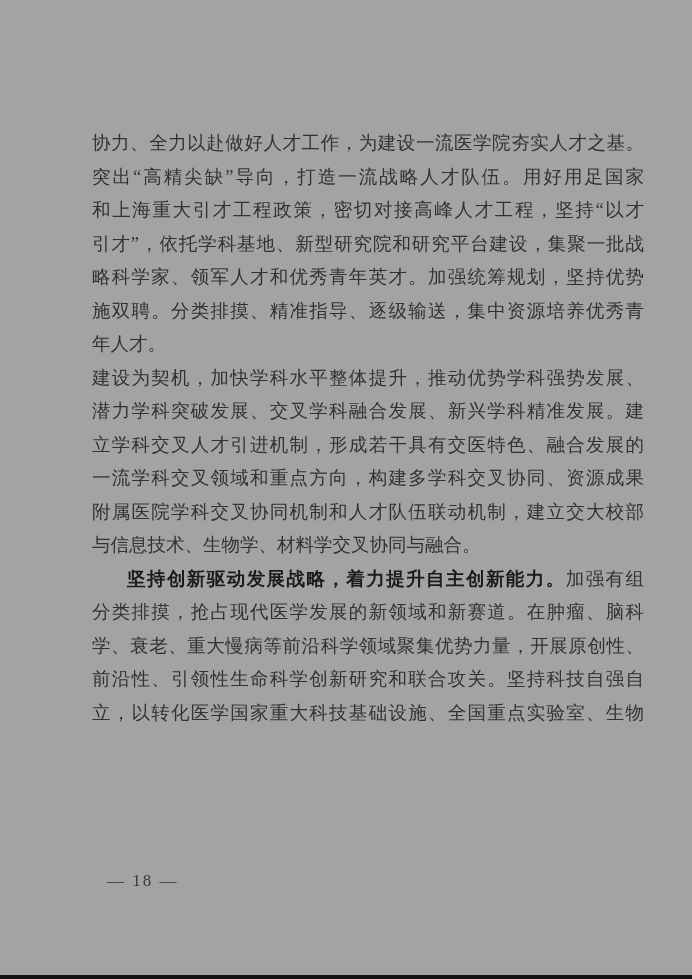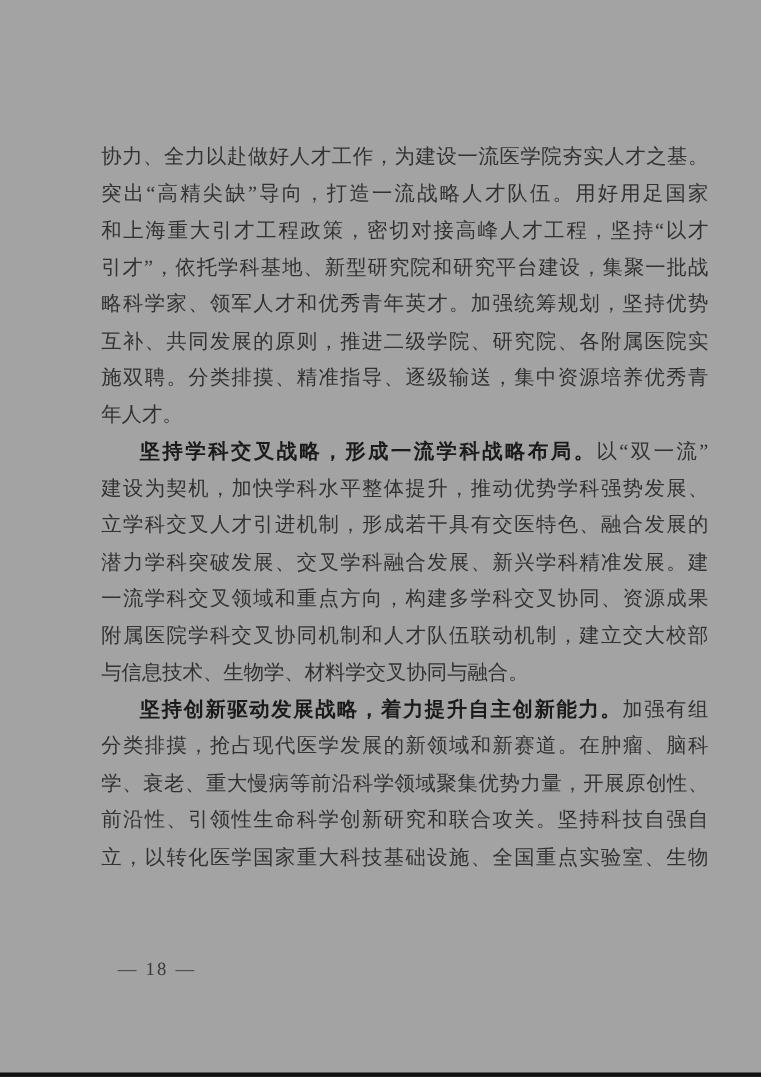--- a/index.html
+++ b/index.html
@@ -62,27 +62,25 @@
 </head>
 <body>
 
 <div class="page">
   <div class="body-text">
       <div class="line"><span>协力、全力以赴做好人才工作，为建设一流医学院夯实人才之基。</span></div>
       <div class="line"><span>突出“高精尖缺”导向，打造一流战略人才队伍。用好用足国家</span></div>
       <div class="line"><span>和上海重大引才工程政策，密切对接高峰人才工程，坚持“以才</span></div>
       <div class="line"><span>引才”，依托学科基地、新型研究院和研究平台建设，集聚一批战</span></div>
       <div class="line"><span>略科学家、领军人才和优秀青年英才。加强统筹规划，坚持优势</span></div>
-      <div class="line"><span>互补、共同发展的原则，推进二级学院、研究院、各附属医院实</span></div>
       <div class="line"><span>施双聘。分类排摸、精准指导、逐级输送，集中资源培养优秀青</span></div>
       <div class="line last"><span>年人才。</span></div>
-      <div class="line indent"><span class="bold">坚持学科交叉战略，形成一流学科战略布局。</span><span>以“双一流”</span></div>
       <div class="line"><span>建设为契机，加快学科水平整体提升，推动优势学科强势发展、</span></div>
+      <div class="line"><span>潜力学科突破发展、交叉学科融合发展、新兴学科精准发展。建</span></div>
       <div class="line"><span>立学科交叉人才引进机制，形成若干具有交医特色、融合发展的</span></div>
-      <div class="line"><span>潜力学科突破发展、交叉学科融合发展、新兴学科精准发展。建</span></div>
       <div class="line"><span>一流学科交叉领域和重点方向，构建多学科交叉协同、资源成果</span></div>
       <div class="line"><span>附属医院学科交叉协同机制和人才队伍联动机制，建立交大校部</span></div>
       <div class="line last"><span>与信息技术、生物学、材料学交叉协同与融合。</span></div>
       <div class="line indent"><span class="bold">坚持创新驱动发展战略，着力提升自主创新能力。</span><span>加强有组</span></div>
       <div class="line"><span>分类排摸，抢占现代医学发展的新领域和新赛道。在肿瘤、脑科</span></div>
       <div class="line"><span>学、衰老、重大慢病等前沿科学领域聚集优势力量，开展原创性、</span></div>
       <div class="line"><span>前沿性、引领性生命科学创新研究和联合攻关。坚持科技自强自</span></div>
       <div class="line"><span>立，以转化医学国家重大科技基础设施、全国重点实验室、生物</span></div>
     </div>
   <div class="page-number">— 18 —</div>

